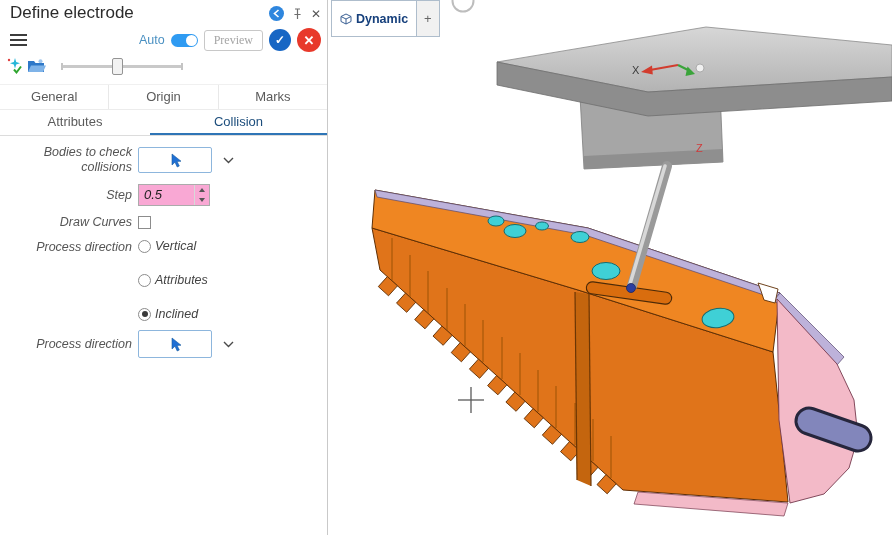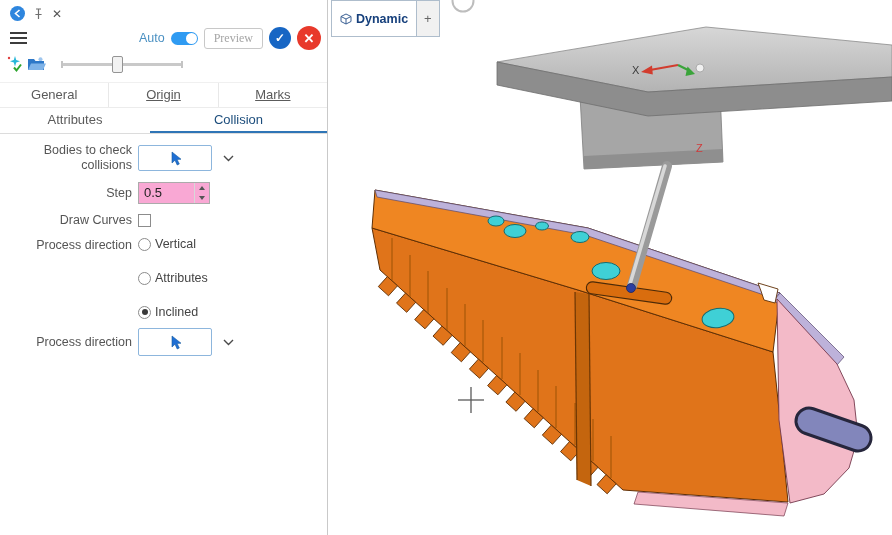--- a/index.html
+++ b/index.html
@@ -26,26 +26,26 @@
   .p-quick{display:flex;align-items:center;padding:4px 10px 8px 4px;}
   .qicon{width:22px;height:20px;display:flex;align-items:center;justify-content:center;cursor:pointer;}
   .slider{position:relative;width:120px;height:16px;margin-left:14px;}
   .slider .track{position:absolute;left:0;right:0;top:7px;height:3px;background:#c9c9c9;border-radius:2px;}
   .slider .track::before,.slider .track::after{content:"";position:absolute;top:-2px;width:2px;height:7px;background:#c4c4c4;}
   .slider .track::before{left:-1px}.slider .track::after{right:-1px}
   .slider .thumb{position:absolute;left:50px;top:0;width:9px;height:15px;background:#f2f2f2;border:1px solid #949494;border-radius:2px;cursor:pointer;}
   .tabrow{display:flex;}
   .tabrow1{border-top:1px solid #f0f0f0;border-bottom:1px solid #ececec;}
   .tcell{flex:1;text-align:center;font-size:13px;color:#5b5b5b;padding:4px 0 5px;cursor:pointer;}
-  .tabrow1 .tcell + .tcell{border-left:1px solid #e8e8e8;text-decoration:underline;}
+  .tabrow1 .tcell + .tcell{border-left:1px solid #e8e8e8;}
   .tabrow2{border-bottom:1px solid #dcdcdc;margin-bottom:8px;justify-content:space-between;}
   .tabrow2 .tcell{padding:4px 0;border-bottom:2px solid transparent;}
   .tabrow2 .tcell.active{color:#1c4d7c;border-bottom-color:#2e75b6;}
   .t-att{flex:0 0 150px;}
-  .frow{display:flex;align-items:center;margin-top:9px;}
+  .frow{display:flex;align-items:center;margin-top:9px;font-style:italic;}
   .frow-radios{align-items:flex-start;}
   .frow-radios .flabel{padding-top:1px;}
   .flabel{width:132px;text-align:right;padding-right:6px;font-size:12.5px;color:#555;line-height:1.2;flex:none;}
   .pickbtn{width:72px;height:24px;border:1px solid #8db6dd;border-radius:2px;background:#fff;display:flex;align-items:center;justify-content:center;cursor:pointer;}
   .chev{margin-left:11px;display:flex;cursor:pointer;}
   .inputbox{width:72px;height:22px;border:1px solid #ababab;background:#f9a8d4;display:flex;box-sizing:border-box;}
   .inputtext{flex:1;font-size:13px;color:#222;line-height:20px;padding-left:5px;}
   .spin{width:14px;border-left:1px solid #d8d8d8;display:flex;flex-direction:column;}
   .spin span{flex:1;display:flex;align-items:center;justify-content:center;cursor:pointer;}
   .tri-up{width:0;height:0;border-left:3.5px solid transparent;border-right:3.5px solid transparent;border-bottom:4px solid #555;}
@@ -65,20 +65,21 @@
   .vtab.plus{font-weight:normal;color:#666;background:#f1f1f1;border-left:none;padding:0 7px;font-size:13px;}
 </style>
 </head>
 <body>
 
 <div class="app">
 
   <aside class="panel">
 
     <div class="p-header">
+      <h1 class="p-title">Define electrode</h1>
       <div class="p-winctl">
         <span class="wc-collapse">
           <svg width="9" height="9" viewBox="0 0 9 9">
               <path d="M6.5 1 L2.5 4.5 L6.5 8" fill="none" stroke="#fff" stroke-width="1.6"></path>
             </svg>
         </span>
         <span class="wc-pin">
           <svg width="11" height="12" viewBox="0 0 11 12">
               <path d="M3 1 L8 1 M5.5 1 L5.5 6.5 M2.4 6.5 L8.6 6.5 M5.5 6.5 L5.5 11" stroke="#6f6f6f" stroke-width="1.2" fill="none"></path>
             </svg>

